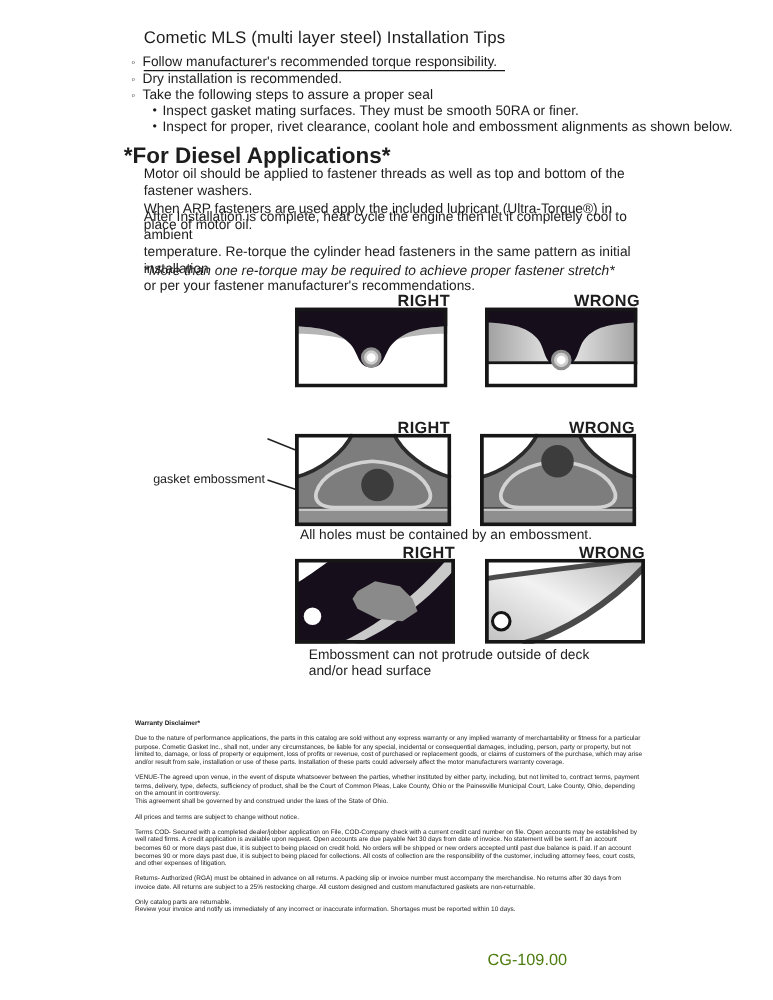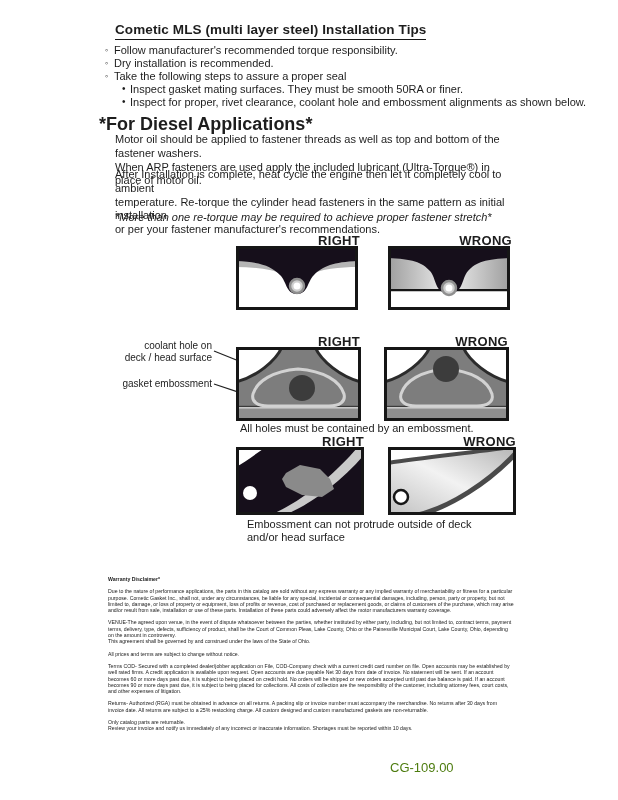--- a/index.html
+++ b/index.html
@@ -2,22 +2,22 @@
 <html><head>
 <meta charset="utf-8">
 <style>
   html,body{margin:0;padding:0;background:#ffffff;}
   .doc{
     position:relative;width:618px;height:800px;background:#ffffff;
     font-family:"Liberation Sans","DejaVu Sans",sans-serif;color:#1d1d1d;overflow:hidden;
   }
   .abs{position:absolute;}
   .title{
-    left:115px;top:22px;font-size:13.5px;font-weight:700;
-    border-bottom:1.8px solid #161616;padding-bottom:2px;letter-spacing:.1px;
+    left:115px;top:22px;font-size:13.5px;font-weight:400;
+    border-bottom:1.8px solid #161616;padding-bottom:19px;letter-spacing:.1px;
   }
   .bullets{left:105px;top:44px;font-size:11px;line-height:13px;font-weight:500;}
   .bullet-row{display:flex;}
   .bullet-row .mk{width:9px;font-size:9px;line-height:13px;}
   .subs{left:122px;top:83px;font-size:11px;line-height:12.5px;font-weight:500;}
   .sub-row{display:flex;}
   .sub-row .mk{width:8px;font-size:10px;line-height:12.5px;}
   .diesel-h{left:99px;top:114px;font-size:18px;font-weight:700;}
   .para{left:115px;top:0;width:398px;font-size:11px;line-height:13.8px;font-weight:500;white-space:pre-line;}
   .p1{top:133px;}
@@ -112,22 +112,20 @@
         <rect x="1.5" y="1.5" width="119" height="61" fill="none" stroke="#161616" stroke-width="3"></rect>
       </svg>
     </div>
 
   </div>
 
   <div class="abs fig" style="top:334px">
     <div class="fig-h" style="left:236px">RIGHT</div>
     <div class="fig-h" style="left:384px">WRONG</div>
 
-    <div class="annot" style="left:112px;top:6px;width:100px">coolant hole on
-deck / head surface</div>
     <div class="annot" style="left:112px;top:44px;width:100px">gasket embossment</div>
 
     <svg class="leader" width="618" height="100">
       <line x1="214" y1="17" x2="306" y2="54" stroke="#222222" stroke-width="1.2"></line>
       <line x1="214" y1="50" x2="262" y2="66" stroke="#222222" stroke-width="1.2"></line>
     </svg>
 
     <div class="panel" style="left:236px">
       <svg width="125" height="74" viewBox="0 0 125 74">
         <rect width="125" height="74" fill="#7d7d7d"></rect>

